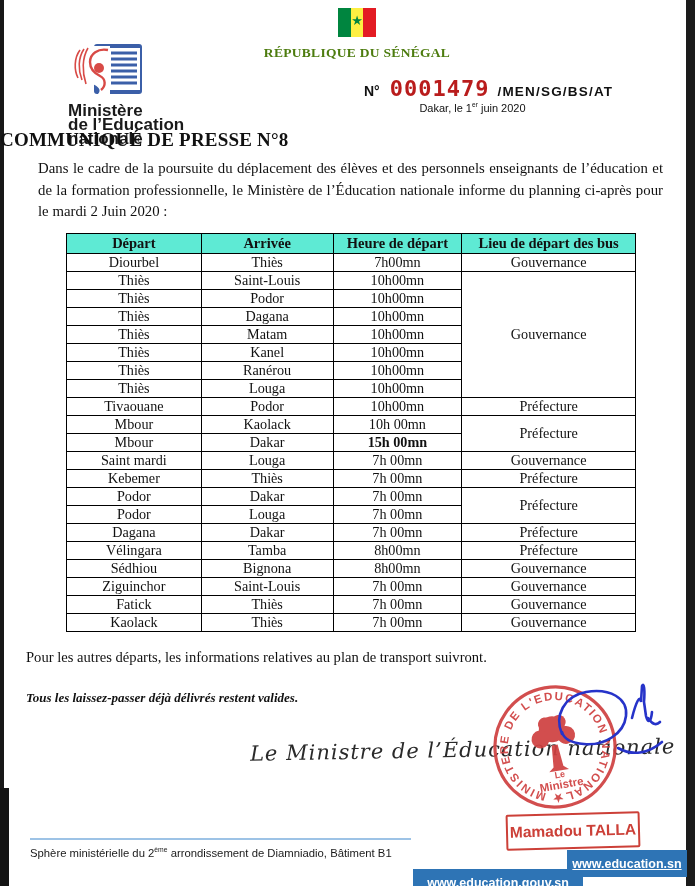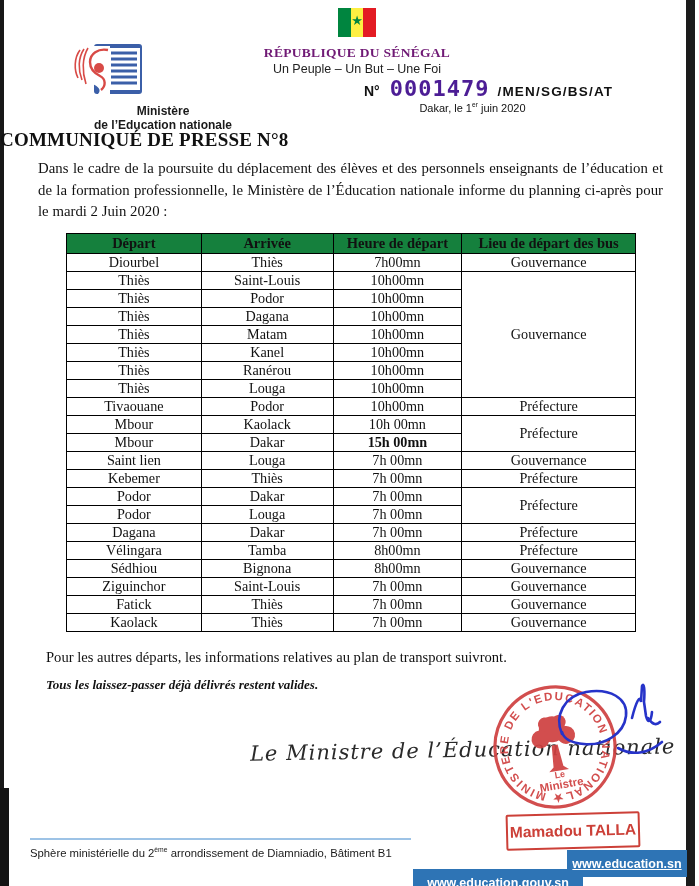--- a/index.html
+++ b/index.html
@@ -14,57 +14,57 @@
   .edge-right { position:absolute; left:686px; top:0; width:9px; height:886px; background:#1b1b1b; }
 
   
   .center-head { position:absolute; left:227px; top:8px; width:260px; text-align:center; }
   .flag { width:38px; height:29px; display:inline-flex; }
   .flag span { flex:1; }
   .flag .g { background:#00853f; }
   .flag .y { background:#fdef42; position:relative; }
   .flag .r { background:#e31b23; }
   .flag .star { position:absolute; left:0; right:0; top:6px; color:#00853f; font-size:13px; line-height:13px; }
-  .republic { margin-top:4px; font-weight:bold; font-size:13.5px; letter-spacing:0.3px; color:#701a75; }
+  .republic { margin-top:4px; font-weight:bold; font-size:13.5px; letter-spacing:0.3px; color:#4d7c0f; }
   .motto { font-family:"Liberation Sans", sans-serif; font-size:12.5px; color:#222; margin-top:1px; }
 
   .ref-line { position:absolute; left:364px; top:76px; display:flex; align-items:baseline;
               font-family:"Liberation Sans", sans-serif; }
   .ref-prefix { font-weight:bold; font-size:14px; }
   .ref-number { font-family:"DejaVu Sans Mono", monospace; font-weight:bold; font-size:22px;
-                color:#4c1d95; letter-spacing:1px; margin:0 8px 0 10px; }
+                color:#b91c1c; letter-spacing:1px; margin:0 8px 0 10px; }
   .ref-suffix { font-weight:bold; font-size:13.5px; letter-spacing:1.2px; }
   .date-line { position:absolute; left:300px; top:101px; width:345px; text-align:center;
                font-family:"Liberation Sans", sans-serif; font-size:11px; }
   sup { font-size:0.6em; }
 
   
   .ministry-block { position:absolute; left:68px; top:44px; width:190px; }
   .ministry-label { margin-top:4px; font-family:"Liberation Sans", sans-serif;
-                    font-weight:bold; font-size:12px; line-height:14px; color:#1a1a1a;text-align:center; }
+                    font-weight:bold; font-size:17px; line-height:14px; color:#1a1a1a; }
 
   
   .doc-title { position:absolute; left:0; top:129px; width:699px; 
                font-weight:bold; font-size:19px; letter-spacing:0.2px; }
   .intro { position:absolute; left:38px; top:158px; width:625px; font-size:14.8px;
            line-height:21.5px; text-align:justify; }
 
   
   .tbl-wrap { position:absolute; left:66px; top:233px; }
   table { border-collapse:collapse; width:570px; font-family:"Liberation Serif", serif; }
   th, td { border:1px solid #000; text-align:center; padding:0 2px; vertical-align:middle; }
-  th { background:#15803d; font-size:14.5px; height:20px; font-weight:bold; }
+  th { background:#5eead4; font-size:14.5px; height:20px; font-weight:bold; }
   td { font-size:14.2px; height:17.4px; }
   td.bold { font-weight:bold; }
   col.c1 { width:135px; } col.c2 { width:132px; } col.c3 { width:129px; } col.c4 { width:174px; }
 
   
-  .notes { position:absolute; left:46px; top:647px; width:627px; font-size:14.6px; line-height:21px; }
+  .notes { position:absolute; left:26px; top:647px; width:627px; font-size:14.6px; line-height:21px; }
   .note2 { text-align:justify; }
-  .note3 { font-weight:bold; font-style:italic; font-size:13px; margin-top:6px; }
+  .note3 { font-weight:bold; font-style:italic; font-size:13px; margin-top:19px; }
   a.doclink { color:#7ba7dc; text-decoration:underline; }
   a.maillink { color:#3a56c4; text-decoration:underline; font-family:"Liberation Sans", sans-serif; }
 
   
   .cursive { position:absolute; left:250px; top:738px; font-family:"DejaVu Serif", serif;
              font-style:italic; font-size:21px; color:#2a2a2a; letter-spacing:1px;
              transform:rotate(-1deg); white-space:nowrap; }
   .stamp-svg { position:absolute; left:487px; top:679px; transform:rotate(-10deg); opacity:0.92; }
   .sig-svg { position:absolute; left:548px; top:672px; }
   .talla-stamp { position:absolute; left:506px; top:813px; width:134px; height:36px;
@@ -96,21 +96,20 @@
 
   <div class="center-head">
     <div class="flag">
       <span class="g"></span>
       <span class="y">
           <span class="star">★</span>
         </span>
       <span class="r"></span>
     </div>
     <div class="republic">RÉPUBLIQUE DU SÉNÉGAL</div>
-    <div class="motto">Un Peuple – Un But – Une Foi</div>
   </div>
 
   <div class="ref-line">
     <span class="ref-prefix">N°</span>
     <span class="ref-number">0001479</span>
     <span class="ref-suffix">/MEN/SG/BS/AT</span>
   </div>
   <div class="date-line">
     <span>Dakar, le 1</span><sup>er</sup><span> juin 2020</span>
   </div>
@@ -213,21 +212,21 @@
             <td>Kaolack</td>
             <td>10h 00mn</td>
             <td rowspan="2">Préfecture</td>
           </tr>
           <tr>
             <td>Mbour</td>
             <td>Dakar</td>
             <td class="bold">15h 00mn</td>
           </tr>
           <tr>
-            <td>Saint lien</td>
+            <td>Saint mardi</td>
             <td>Louga</td>
             <td>7h 00mn</td>
             <td rowspan="1">Gouvernance</td>
           </tr>
           <tr>
             <td>Kebemer</td>
             <td>Thiès</td>
             <td>7h 00mn</td>
             <td rowspan="1">Préfecture</td>
           </tr>

